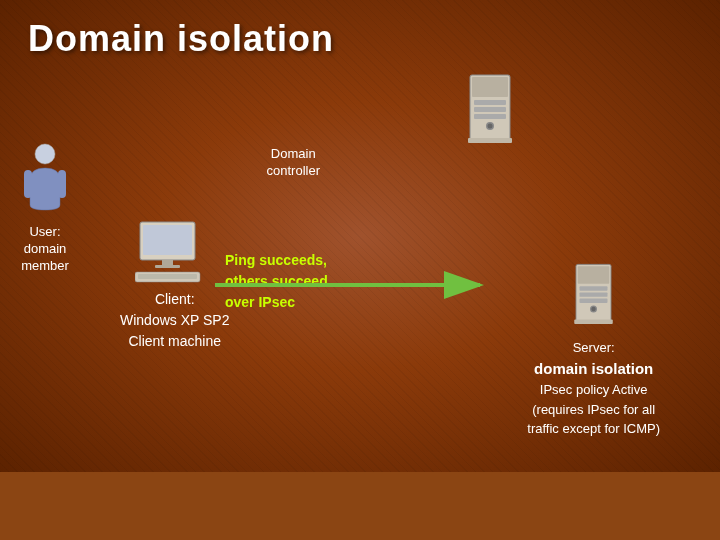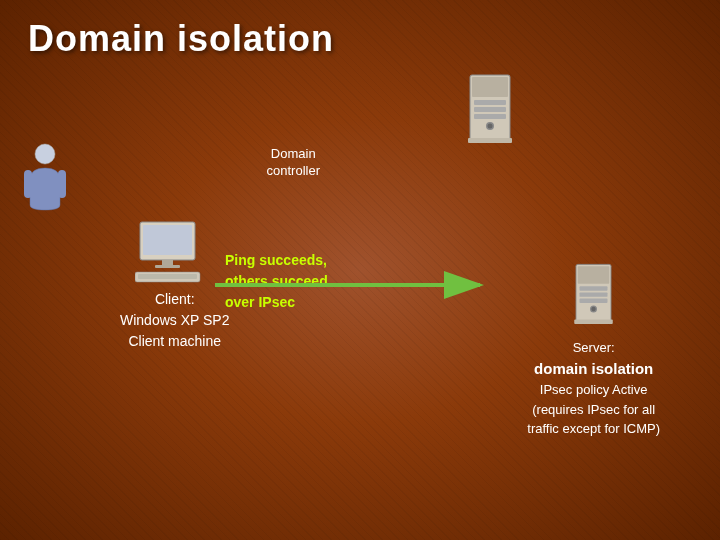--- a/index.html
+++ b/index.html
@@ -7,21 +7,21 @@
     body {
       width: 720px;
       height: 540px;
       overflow: hidden;
       font-family: Arial, sans-serif;
       background: #8B4513;
     }
 
     .slide {
       width: 720px;
-      height: 540px;
+      height: 472px;
       position: relative;
       background: radial-gradient(ellipse at center, #a0522d 0%, #8B3a0a 40%, #5c2200 100%);
       overflow: hidden;
     }
 
     
     .slide::before {
       content: '';
       position: absolute;
       top: 0; left: 0; right: 0; bottom: 0;
@@ -170,20 +170,25 @@
 
     <svg class="person-svg" width="50" height="80" viewBox="0 0 50 80">
 
       <circle cx="25" cy="14" r="10" fill="#c8d0e0" stroke="#aaa" stroke-width="0.5"></circle>
 
       <path d="M10 40 Q10 28 25 28 Q40 28 40 40 L40 65 Q40 70 25 70 Q10 70 10 65 Z" fill="#8090c0" stroke="#6070a0" stroke-width="0.5"></path>
 
       <rect x="4" y="30" width="8" height="28" rx="4" fill="#8090c0"></rect>
       <rect x="38" y="30" width="8" height="28" rx="4" fill="#8090c0"></rect>
     </svg>
+    <div class="user-label">
+      <span>User:</span><br>
+      <span>domain</span><br>
+      <span>member</span>
+    </div>
   </div>
 
   <div class="client-area">
 
     <svg class="computer-svg" width="80" height="65" viewBox="0 0 80 65">
 
       <rect x="5" y="2" width="55" height="38" rx="2" fill="#d8d0c0" stroke="#888" stroke-width="1"></rect>
       <rect x="8" y="5" width="49" height="30" rx="1" fill="#c0c8d8"></rect>
 
       <rect x="27" y="40" width="11" height="6" fill="#b0a898"></rect>

